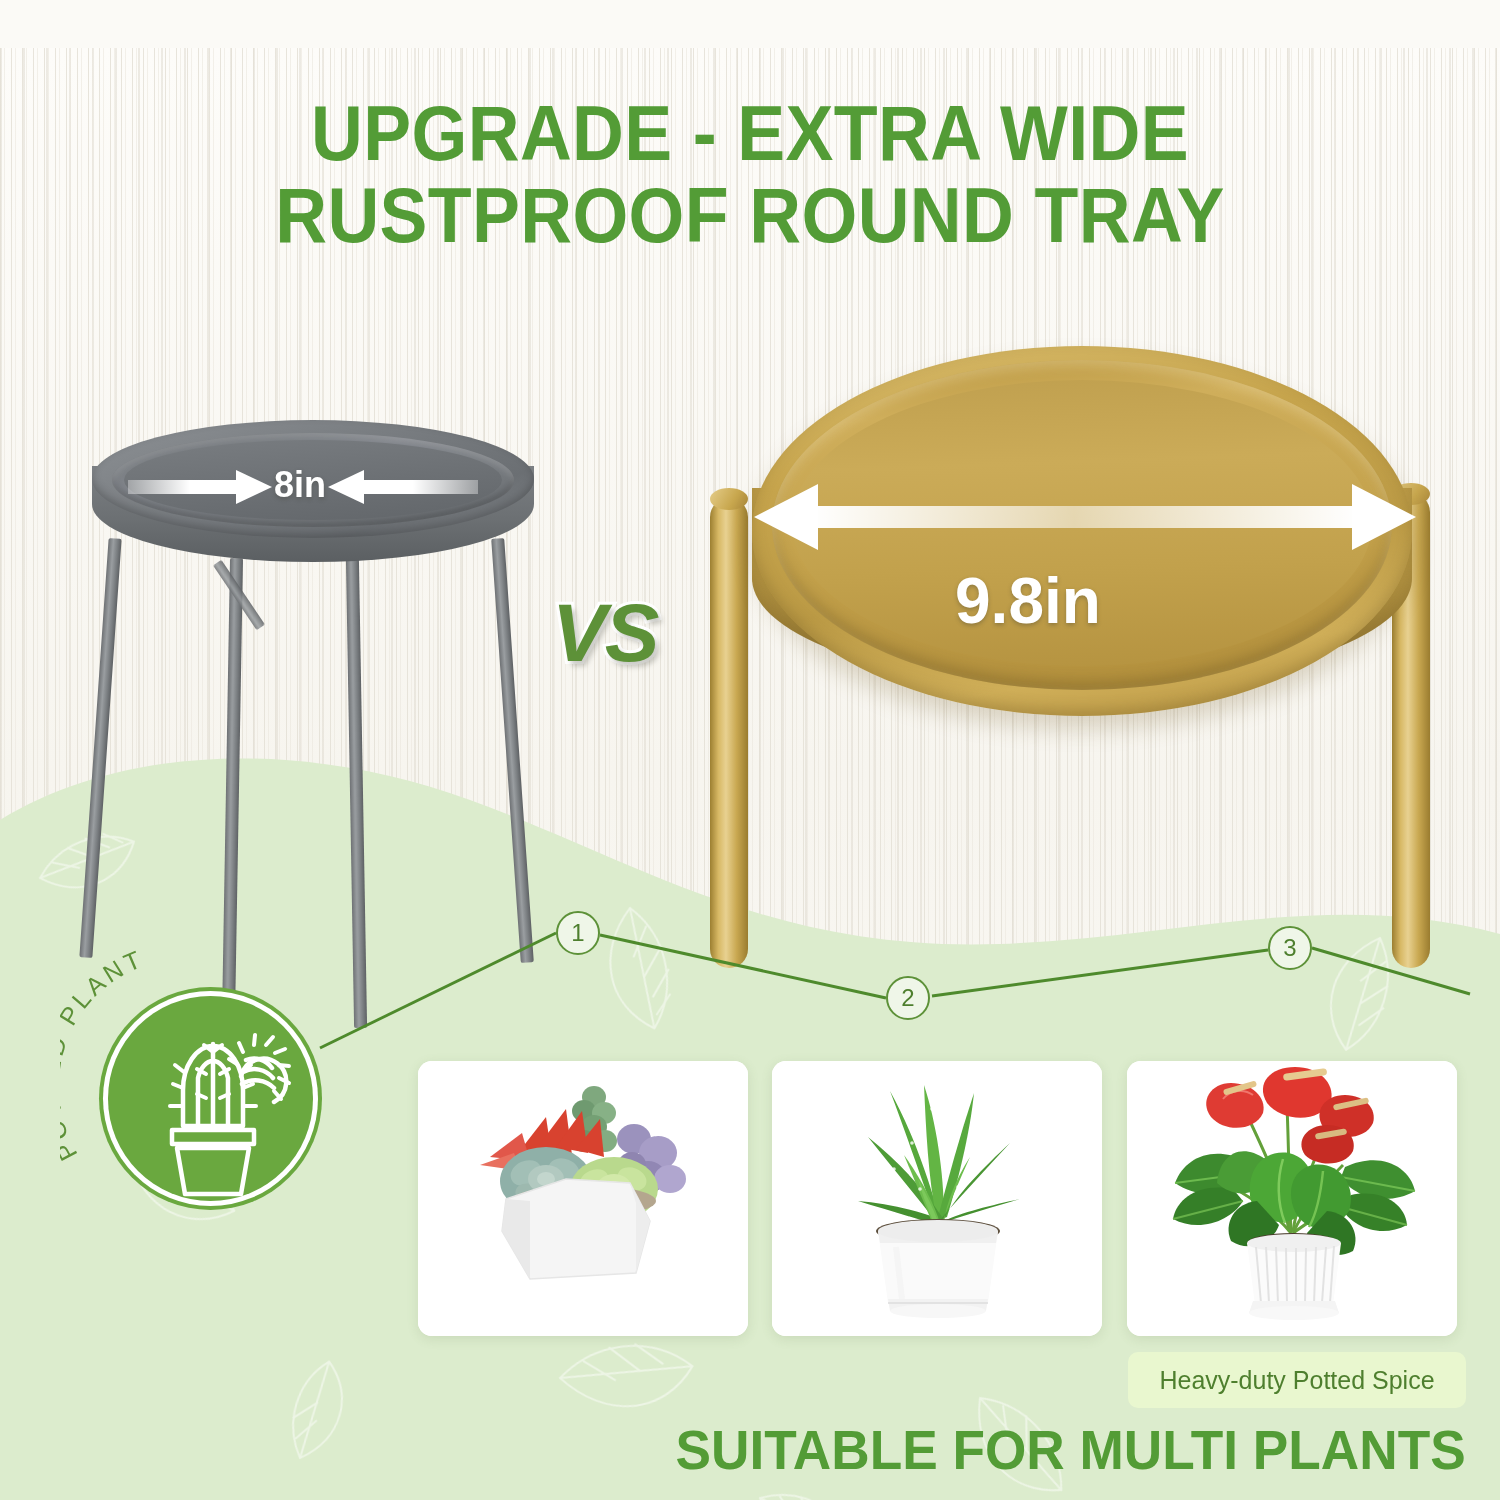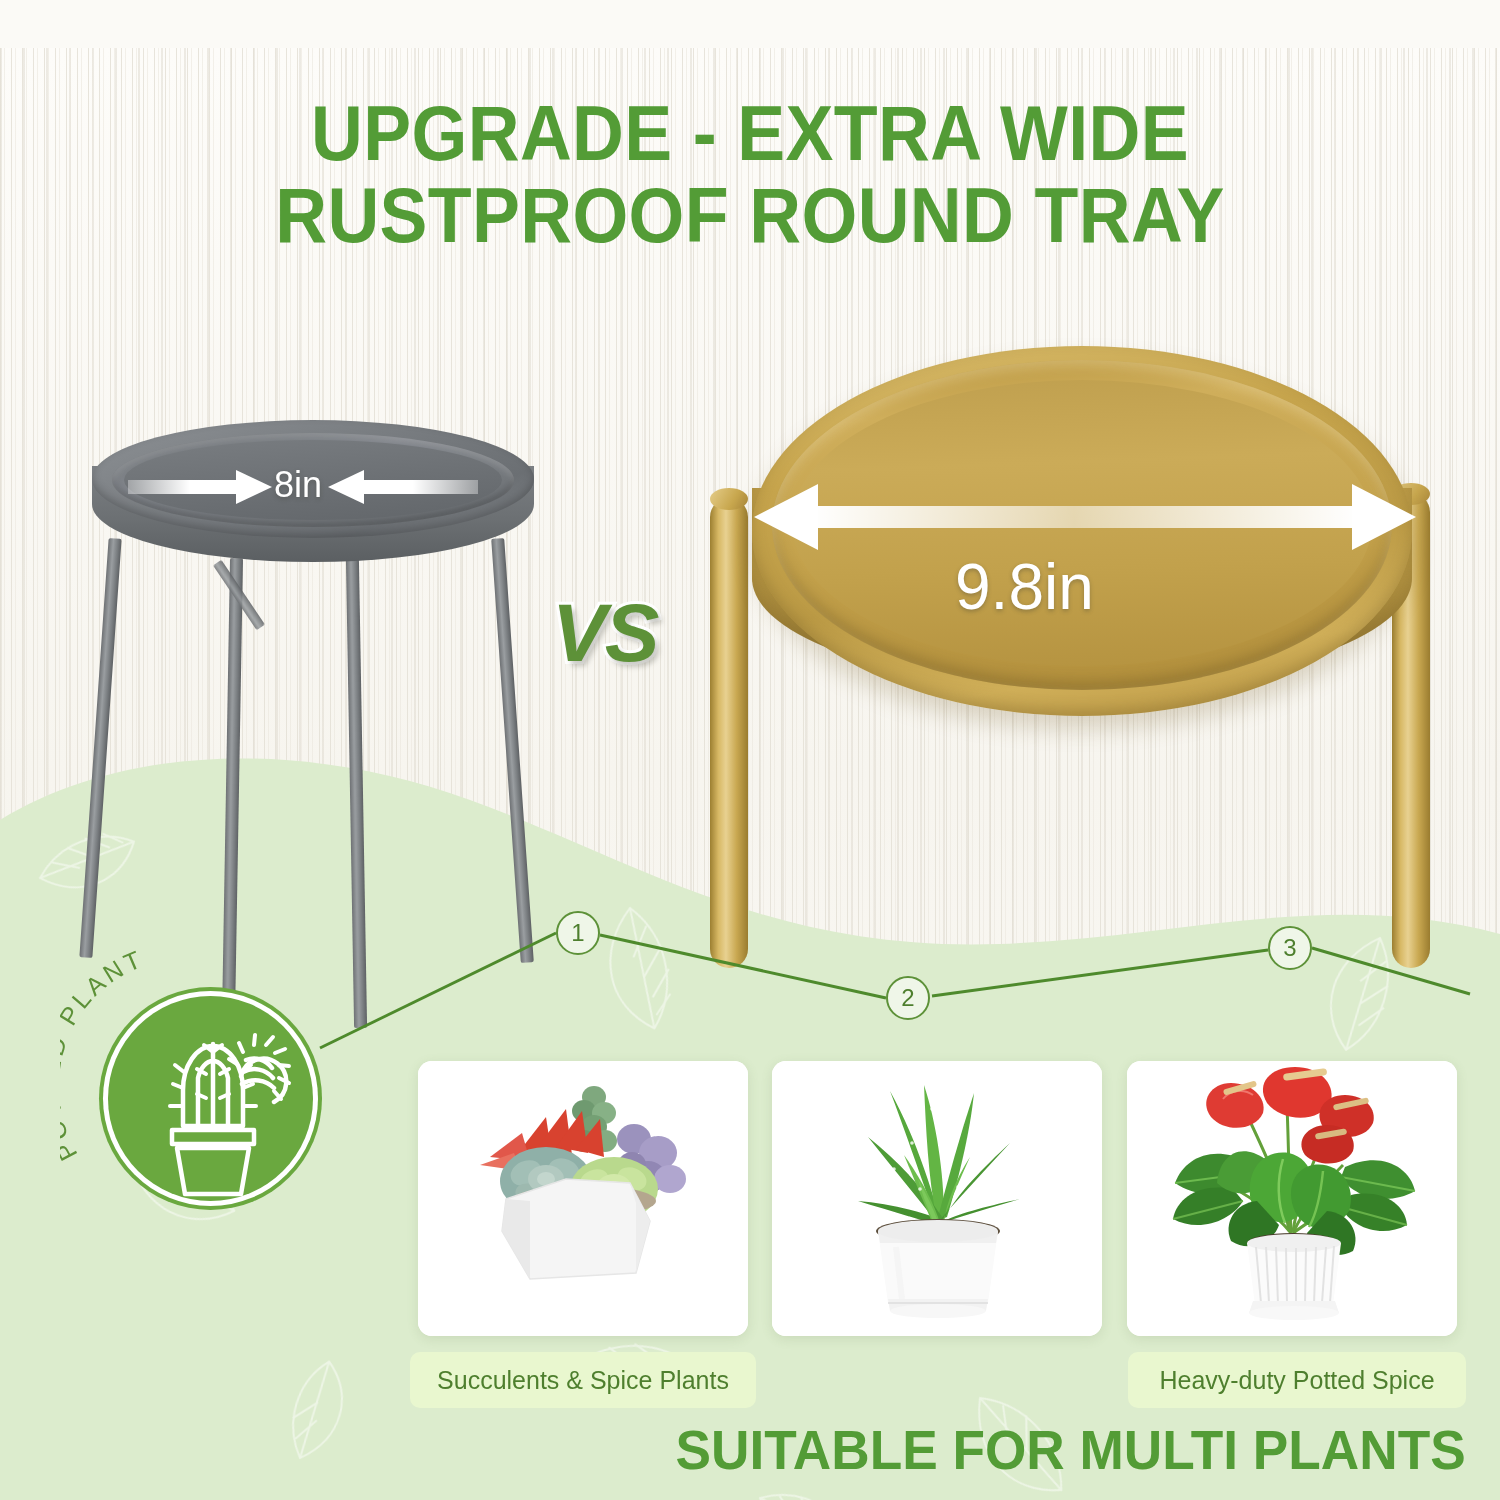--- a/index.html
+++ b/index.html
@@ -108,21 +108,21 @@
     box-shadow:inset 0 5px 12px rgba(255,240,190,.33), inset 0 -8px 14px rgba(80,60,20,.28);
   }
   .gold-inner {
     position:absolute; left:92px; top:42px; width:580px; height:286px;
     border-radius:50%;
     background:linear-gradient(178deg,#c0a04f 0%,#cbab58 30%,#c2a14c 65%,#b59340 100%);
   }
 
   
   .dim-label {
-    position:absolute; color:#ffffff; font-weight:400;
+    position:absolute; color:#ffffff; font-weight:700;
     text-shadow:0 2px 4px rgba(60,60,50,.35);
   }
 
   
   .wave-section { position:absolute; left:0; top:690px; width:1500px; height:810px; }
 
   
   .badge-wrap { position:absolute; left:60px; top:900px; width:300px; height:300px; }
   .badge-circle {
     position:absolute; left:48px; top:48px; width:205px; height:205px;
@@ -304,21 +304,21 @@
         <linearGradient id="gshaft" x1="0" y1="0" x2="1" y2="0">
           <stop offset="0%" stop-color="#ffffff" stop-opacity="1"></stop>
           <stop offset="48%" stop-color="#ffffff" stop-opacity=".55"></stop>
           <stop offset="100%" stop-color="#ffffff" stop-opacity="1"></stop>
         </linearGradient>
       </defs>
       <rect x="112" y="168" width="546" height="22" fill="url(#gshaft)"></rect>
       <polygon points="118,146 54,179 118,212" fill="#ffffff"></polygon>
       <polygon points="652,146 716,179 652,212" fill="#ffffff"></polygon>
     </svg>
-    <div class="dim-label" style="left:255px;top:212px;font-size:64px;">9.8in</div>
+    <div class="dim-label" style="left:255px;top:226px;font-size:64px;">9.8in</div>
   </div>
 
   <div class="vs" style="color:#5d9138;">VS</div>
 
   <div class="connector">
     <svg width="1500" height="450" viewBox="0 0 1500 450" style="position:absolute;left:0;top:0;">
       <g stroke="#4e8a2c" stroke-width="3" fill="none">
         <path d="M320,310 L556,195"></path>
         <path d="M600,197 L886,260"></path>
         <path d="M932,258 L1268,212"></path>
@@ -558,22 +558,19 @@
           <path d="M179,187 L178,243"></path>
         <path d="M189,186 L187,243"></path>
           <path d="M199,186 L195,242"></path>
         <path d="M207,185 L203,242"></path>
       </g>
       <path d="M126,240 L208,240 L212,252 L122,252 Z" fill="#f4f4f4"></path>
       <ellipse cx="167" cy="252" rx="45" ry="7" fill="#f8f8f8"></ellipse>
     </svg>
   </div>
 
-  <div class="card-pill" style="left:410px;top:1304px;width:346px;">
-    <span>Succulents &amp; Spice Plants</span>
-  </div>
   <div class="card-pill" style="left:1128px;top:1304px;width:338px;">
     <span>Heavy-duty Potted Spice</span>
   </div>
 
   <div class="bottom-headline" style="color:#539c36;">SUITABLE FOR MULTI PLANTS</div>
 
 </div>
 
 </body></html>

